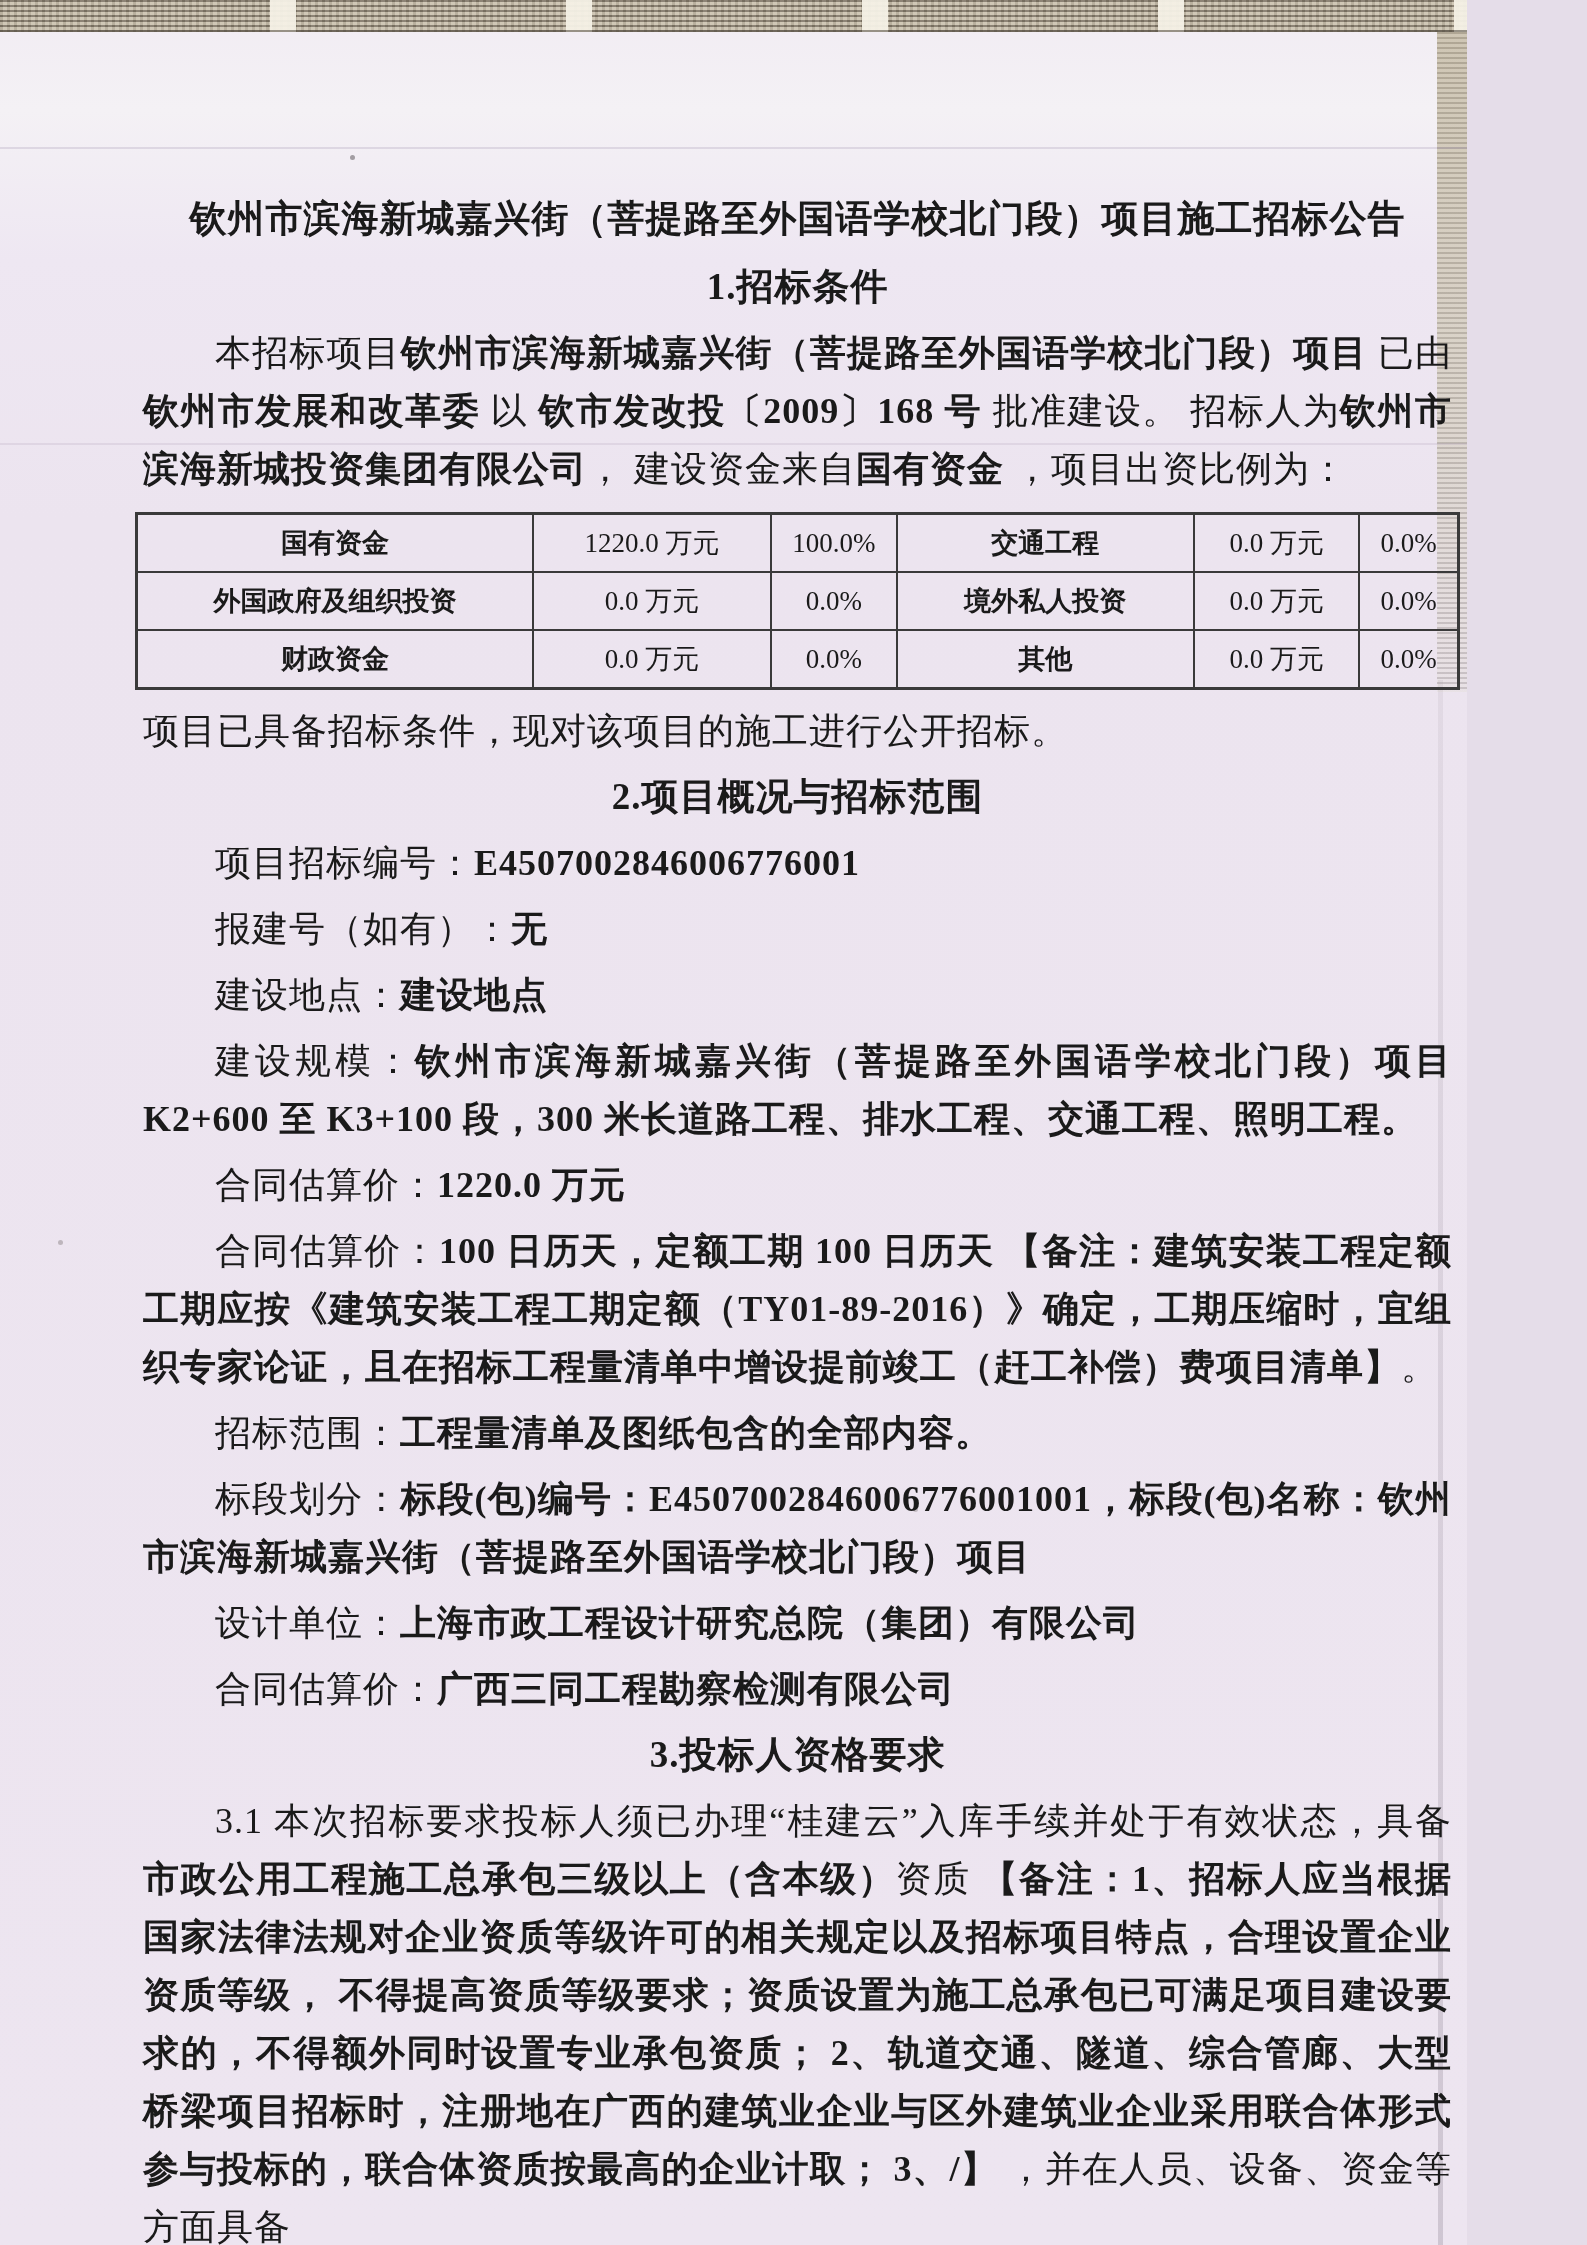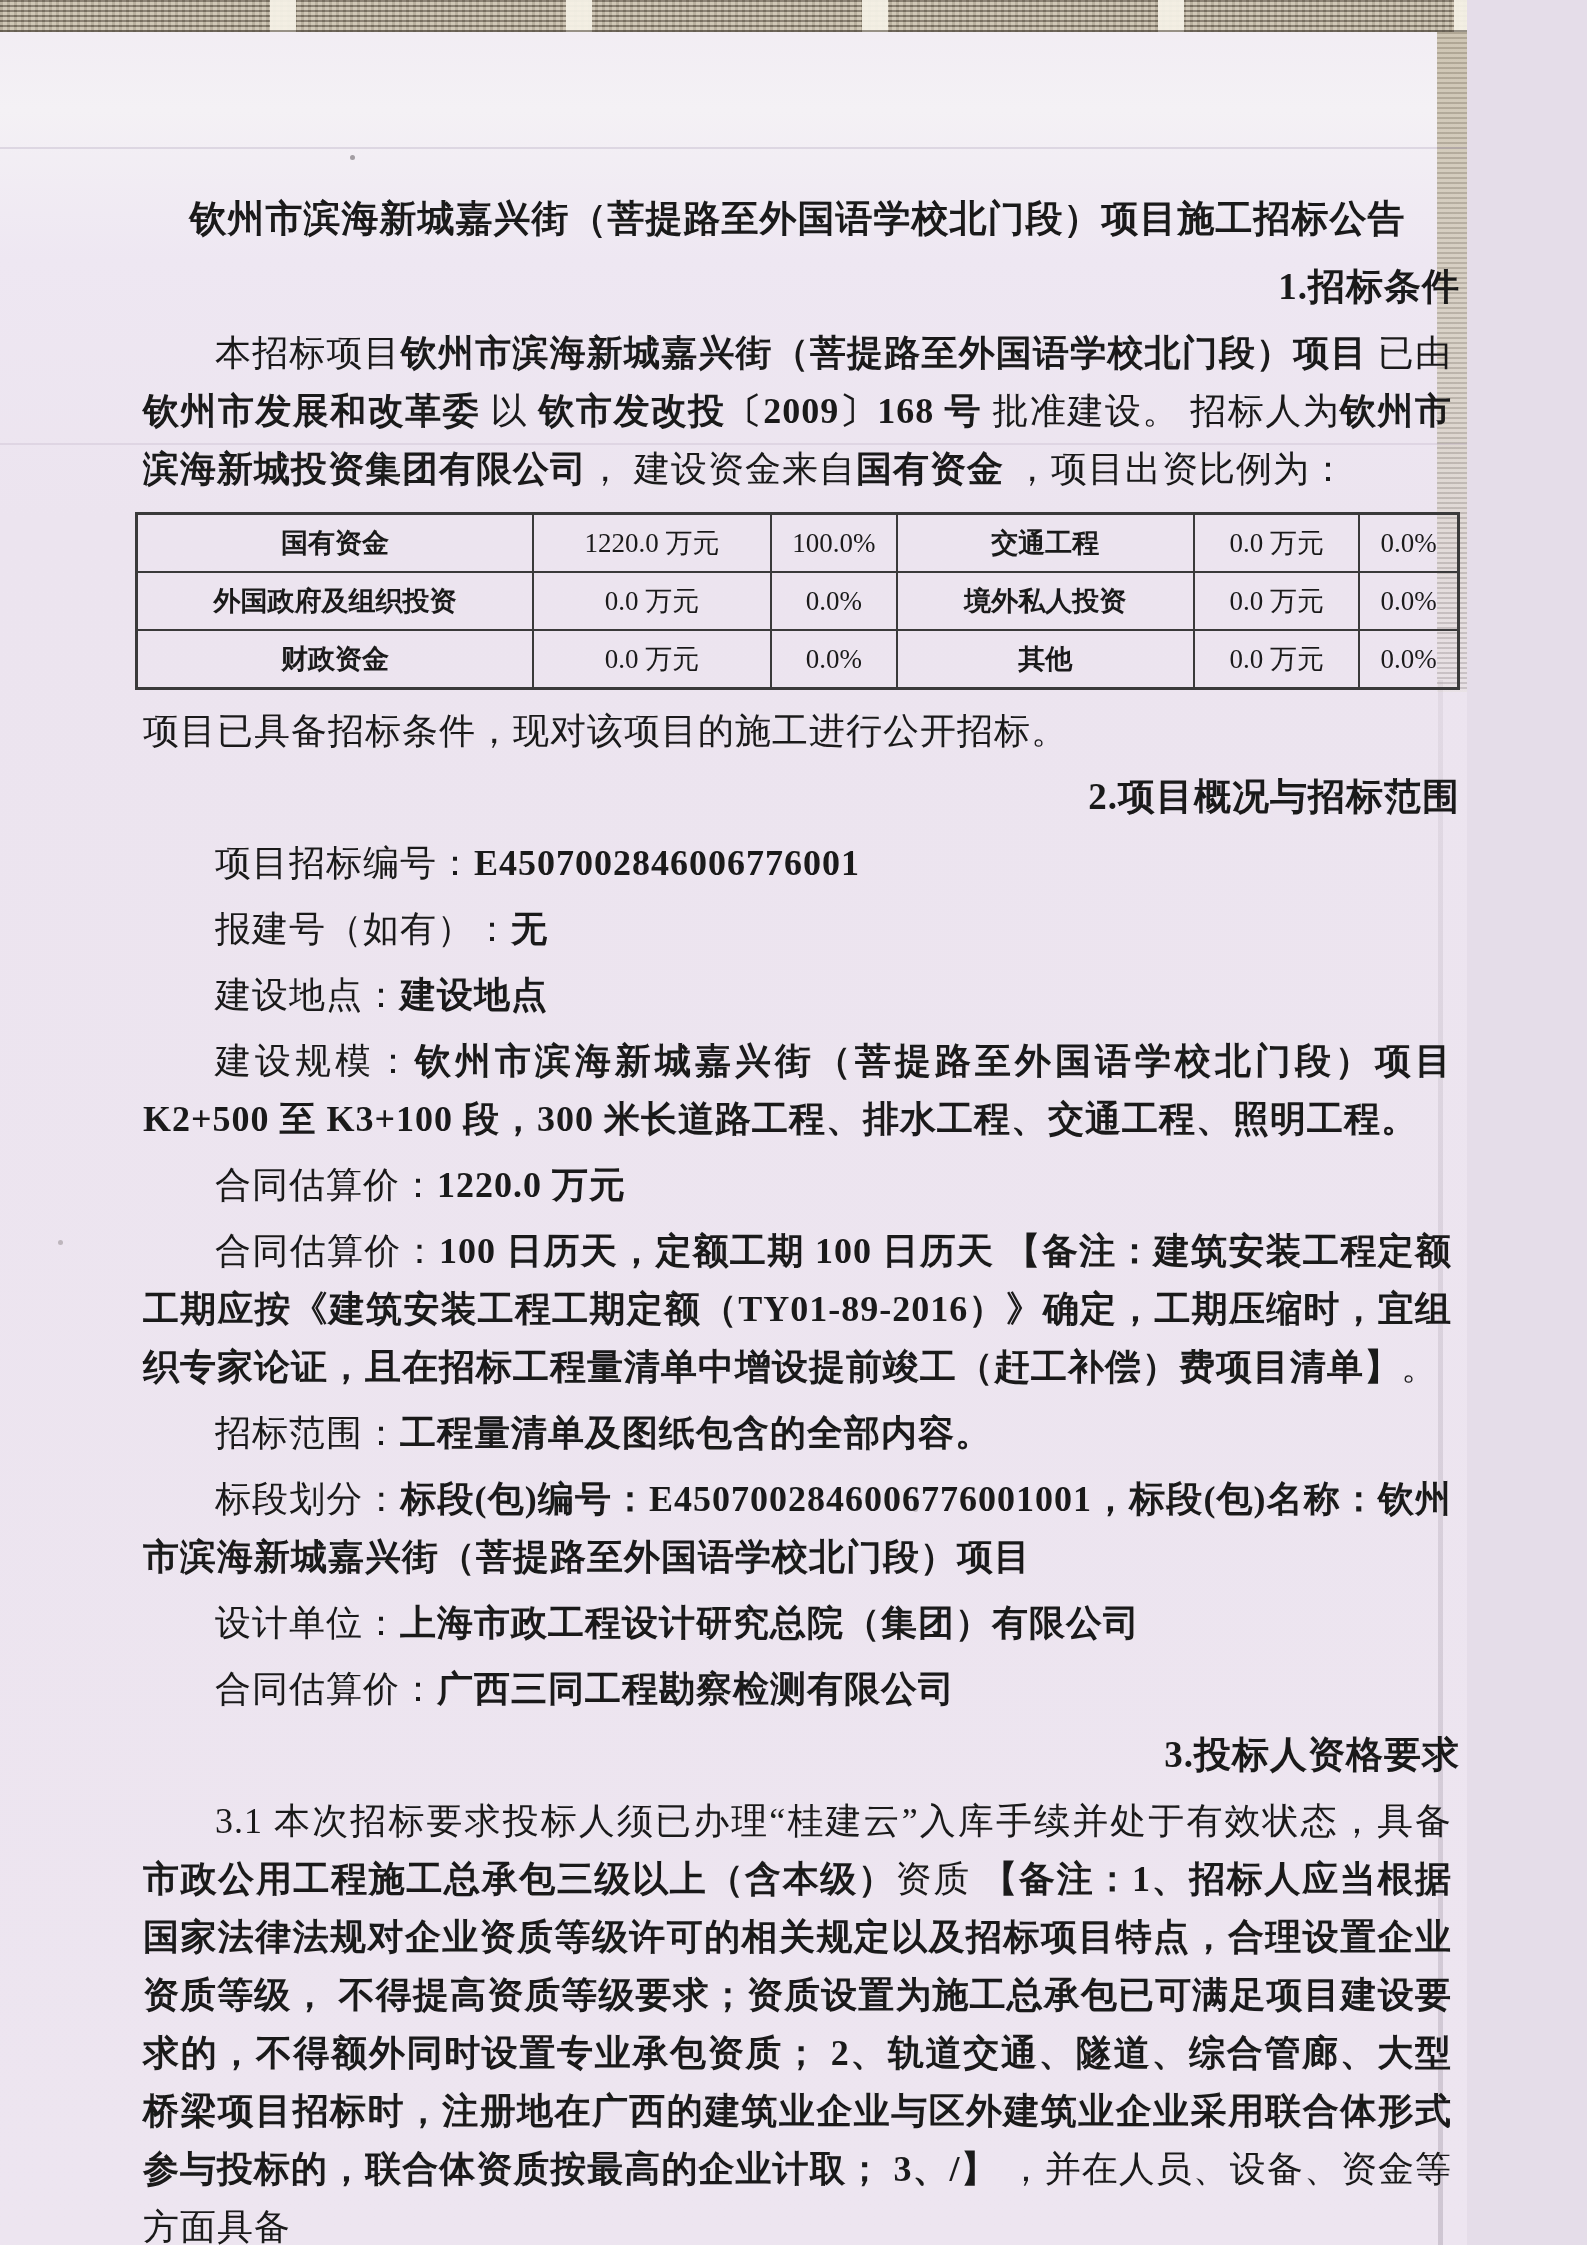--- a/index.html
+++ b/index.html
@@ -41,21 +41,21 @@
     position:absolute; left:350px; top:155px; width:5px; height:5px; border-radius:50%;
     background:rgba(64,58,62,0.45);
     box-shadow:817px 207px 0 1px rgba(70,62,58,0.40), -292px 1085px 0 0 rgba(70,62,58,0.28),
                563px 1352px 0 0 rgba(80,70,65,0.25), 1130px -92px 0 1px rgba(70,64,58,0.35);
   }
   .content{
     position:absolute; left:135px; width:1325px; top:190px;
     font-size:36px; line-height:58px; letter-spacing:1px; text-align:justify;
   }
   h1{font-size:37px; font-weight:700; text-align:center; margin:0 0 10px 0; line-height:58px;}
-  h2{font-size:37px; font-weight:700; margin:0; line-height:58px; text-align:right;}
+  h2{font-size:37px; font-weight:700; margin:0; line-height:58px; text-align:center;}
   p{margin:8px;}
   .indent{text-indent:72px;}
   b{font-weight:700;}
   .mt{}
   table.funding{
     width:100%; border-collapse:collapse; margin:14px 0 12px 0;
     border:3px solid var(--table_border);
     font-size:27px; line-height:32px; letter-spacing:0;
   }
   table.funding td{
@@ -122,21 +122,21 @@
       </tbody>
     </table>
 
     <p>项目已具备招标条件，现对该项目的施工进行公开招标。</p>
 
     <h2 class="mt">2.项目概况与招标范围</h2>
 
     <p class="indent"><span>项目招标编号：</span><b>E4507002846006776001</b></p>
     <p class="indent"><span>报建号（如有）：</span><b>无</b></p>
     <p class="indent"><span>建设地点：</span><b>建设地点</b></p>
-    <p class="indent"><span>建设规模：</span><b>钦州市滨海新城嘉兴街（菩提路至外国语学校北门段）项目 K2+500 至 K3+100 段，300 米长道路工程、排水工程、交通工程、照明工程。</b></p>
+    <p class="indent"><span>建设规模：</span><b>钦州市滨海新城嘉兴街（菩提路至外国语学校北门段）项目 K2+600 至 K3+100 段，300 米长道路工程、排水工程、交通工程、照明工程。</b></p>
     <p class="indent"><span>合同估算价：</span><b>1220.0 万元</b></p>
     <p class="indent"><span>合同估算价：</span><b>100 日历天，定额工期 100 日历天 </b><b>【备注：建筑安装工程定额工期应按《建筑安装工程工期定额（TY01-89-2016）》确定，工期压缩时，宜组织专家论证，且在招标工程量清单中增设提前竣工（赶工补偿）费项目清单】</b><span>。</span></p>
     <p class="indent"><span>招标范围：</span><b>工程量清单及图纸包含的全部内容。</b></p>
     <p class="indent"><span>标段划分：</span><b>标段(包)编号：E4507002846006776001001，标段(包)名称：钦州市滨海新城嘉兴街（菩提路至外国语学校北门段）项目</b></p>
     <p class="indent"><span>设计单位：</span><b>上海市政工程设计研究总院（集团）有限公司</b></p>
     <p class="indent"><span>合同估算价：</span><b>广西三同工程勘察检测有限公司</b></p>
 
     <h2 class="mt">3.投标人资格要求</h2>
 
     <p class="indent"><span>3.1 本次招标要求投标人须已办理“桂建云”入库手续并处于有效状态，具备</span><b>市政公用工程施工总承包三级以上（含本级）</b><span>资质 </span><b>【备注：1、招标人应当根据国家法律法规对企业资质等级许可的相关规定以及招标项目特点，合理设置企业资质等级， 不得提高资质等级要求；资质设置为施工总承包已可满足项目建设要求的，不得额外同时设置专业承包资质； 2、轨道交通、隧道、综合管廊、大型桥梁项目招标时，注册地在广西的建筑业企业与区外建筑业企业采用联合体形式参与投标的，联合体资质按最高的企业计取； 3、/】</b><span> ，并在人员、设备、资金等方面具备</span></p>

